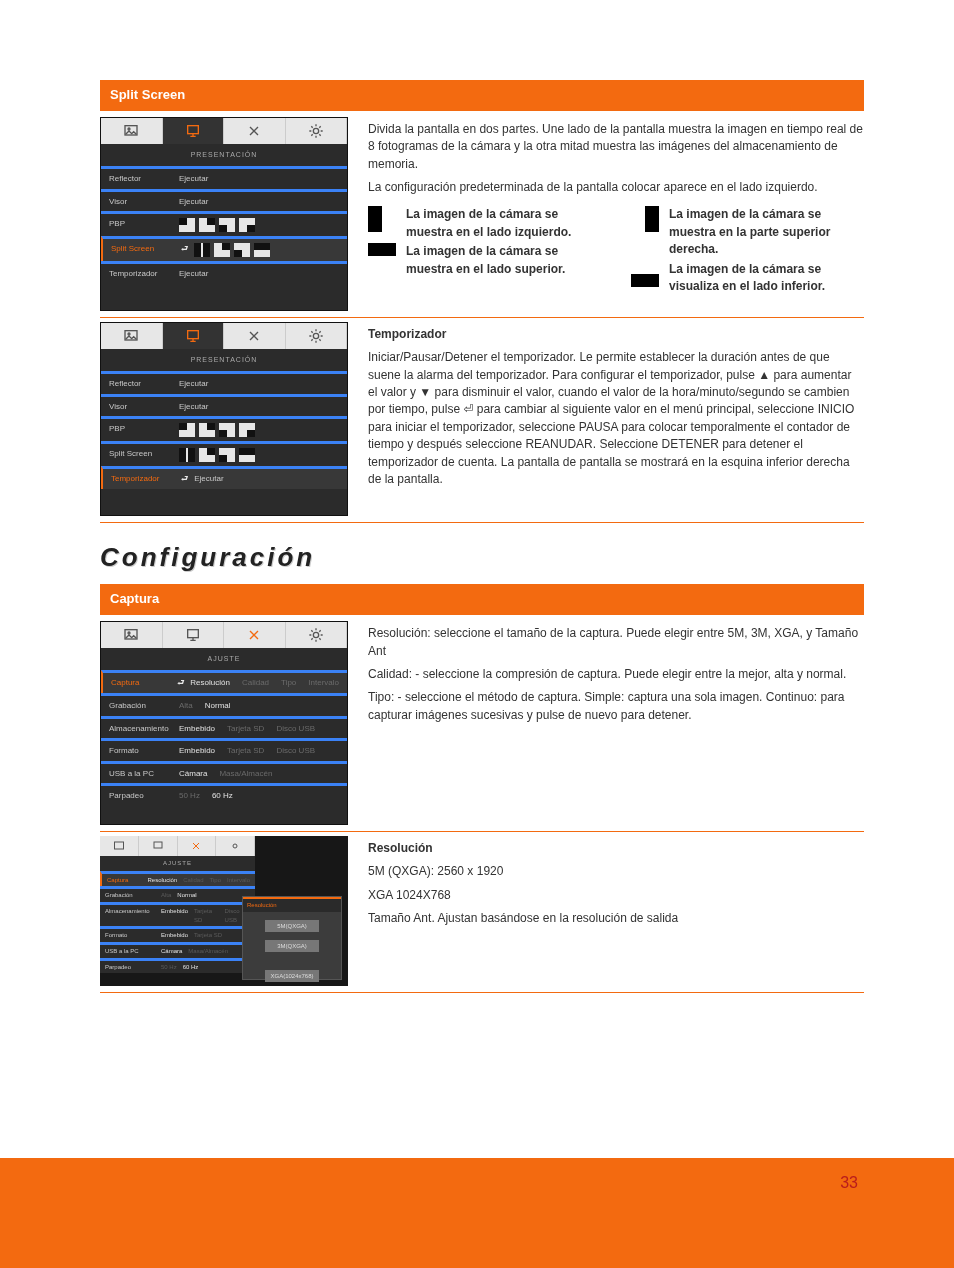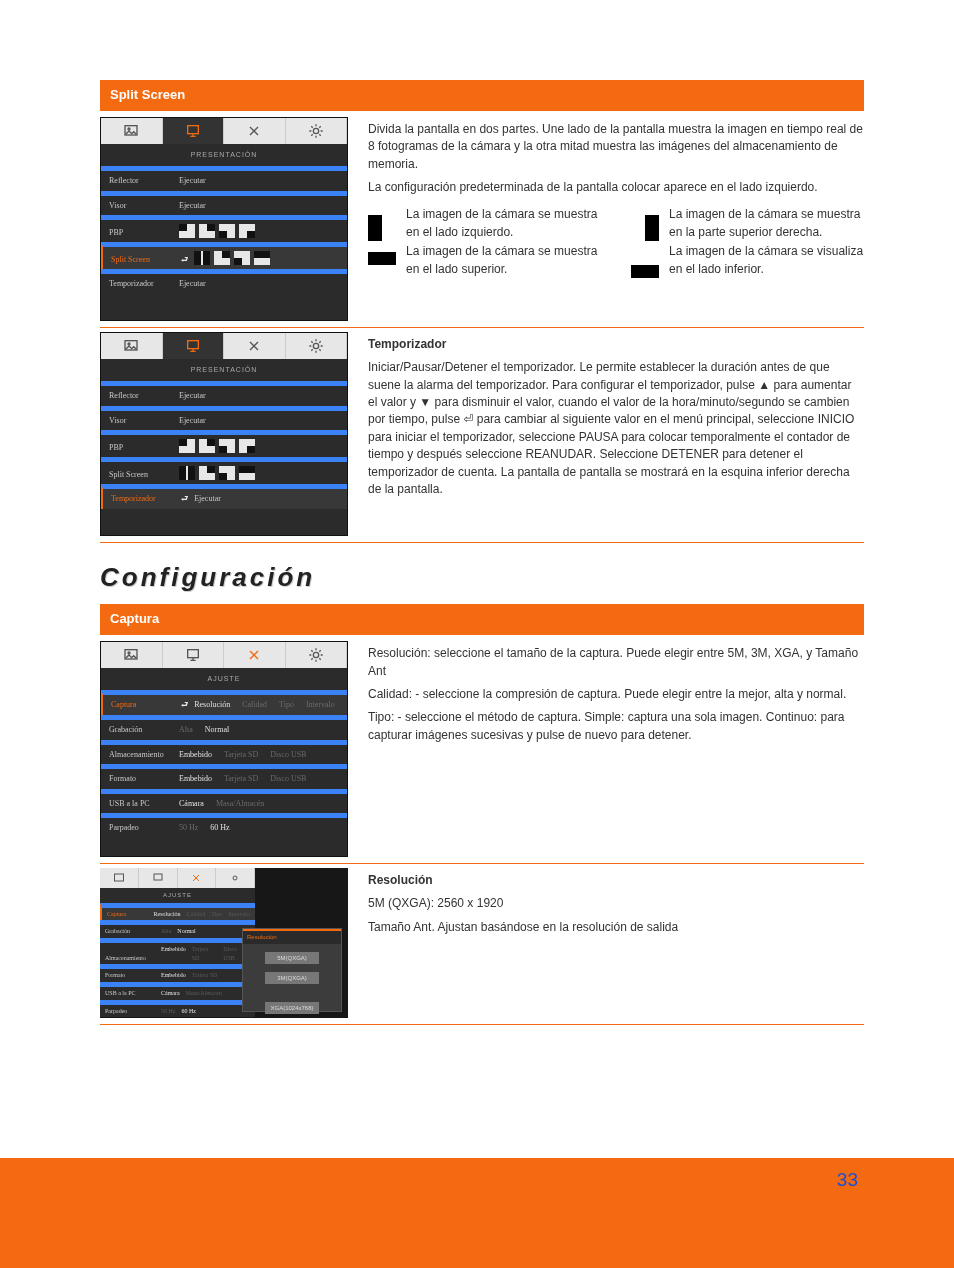--- a/index.html
+++ b/index.html
@@ -66,25 +66,24 @@
   .ui-tab svg { width: 16px; height: 16px; }
   .ui-title {
     text-align: center;
     padding: 6px 0;
     color: #aaa;
     letter-spacing: 1px;
     font-size: 7px;
   }
   .ui-row {
     display: flex;
-    align-items: flex-end;
+    align-items: flex-start;
     padding: 4px 8px;
-    border-top: 5px solid #3b82f6;
+    border-top: 3px solid #3b82f6;
     min-height: 22px;
-    font-family: Liberation Serif, serif;
   }
   .ui-row .lbl { width: 70px; color: #c8c8c8; }
   .ui-row .val { color: #c8c8c8; }
   .ui-row.selected { border-left: 2px solid #f36a10; background: #383838; }
   .ui-row.selected .lbl { color: #f36a10; }
   .enter-glyph {
     color: #e7e7e7;
     margin-right: 6px;
     font-weight: bold;
   }
@@ -150,31 +149,31 @@
     padding:2px 4px; font-size:6px;
   }
   .res-shot .popup .popt {
     margin:8px auto 0 auto; width:54px; height:12px; background:#777;
     text-align:center; font-size:6px; line-height:12px; color:#ddd;
   }
 
   .desc-head { font-weight: bold; margin-bottom: 6px; }
   .desc-col p { margin-bottom: 6px; }
 
-  .sub-r { display:flex; align-items:flex-end; margin: 2px 0; }
+  .sub-r { display:flex; align-items:flex-start; margin: 2px 0; font-weight: bold; }
   .sub-r .si-wrap { width:48px; }
 
   .row.inner-divider { border-bottom: 1px solid #f36a10; }
   .footer-band {
     position:absolute; left:0; right:0; bottom:0; height:110px;
     background:#f36a10;
   }
   .page-num {
     position:absolute; right:96px; bottom:74px;
-    color:#1d4ed8; font-size:19px;
+    color:#b91c1c; font-size:16px;
   }
 </style>
 </head>
 <body>
 
 <div class="page">
 
   <div class="orange-bar">Split Screen</div>
 
   <div class="row inner-divider">
@@ -507,20 +506,21 @@
           <div class="phead">Resolución</div>
           <div class="popt">5M(QXGA)</div>
           <div class="popt">3M(QXGA)</div>
           <div class="popt" style="margin-top:18px;">XGA(1024x768)</div>
         </div>
       </div>
     </div>
     <div class="desc-col">
       <div class="desc-head">Resolución</div>
       <p>5M (QXGA): 2560 x 1920</p>
+      <p>XGA 1024X768</p>
       <p>Tamaño Ant. Ajustan basándose en la resolución de salida</p>
     </div>
   </div>
 
 </div>
 
 <div class="footer-band"></div>
 <div class="page-num">33</div>
 
 </body></html>

